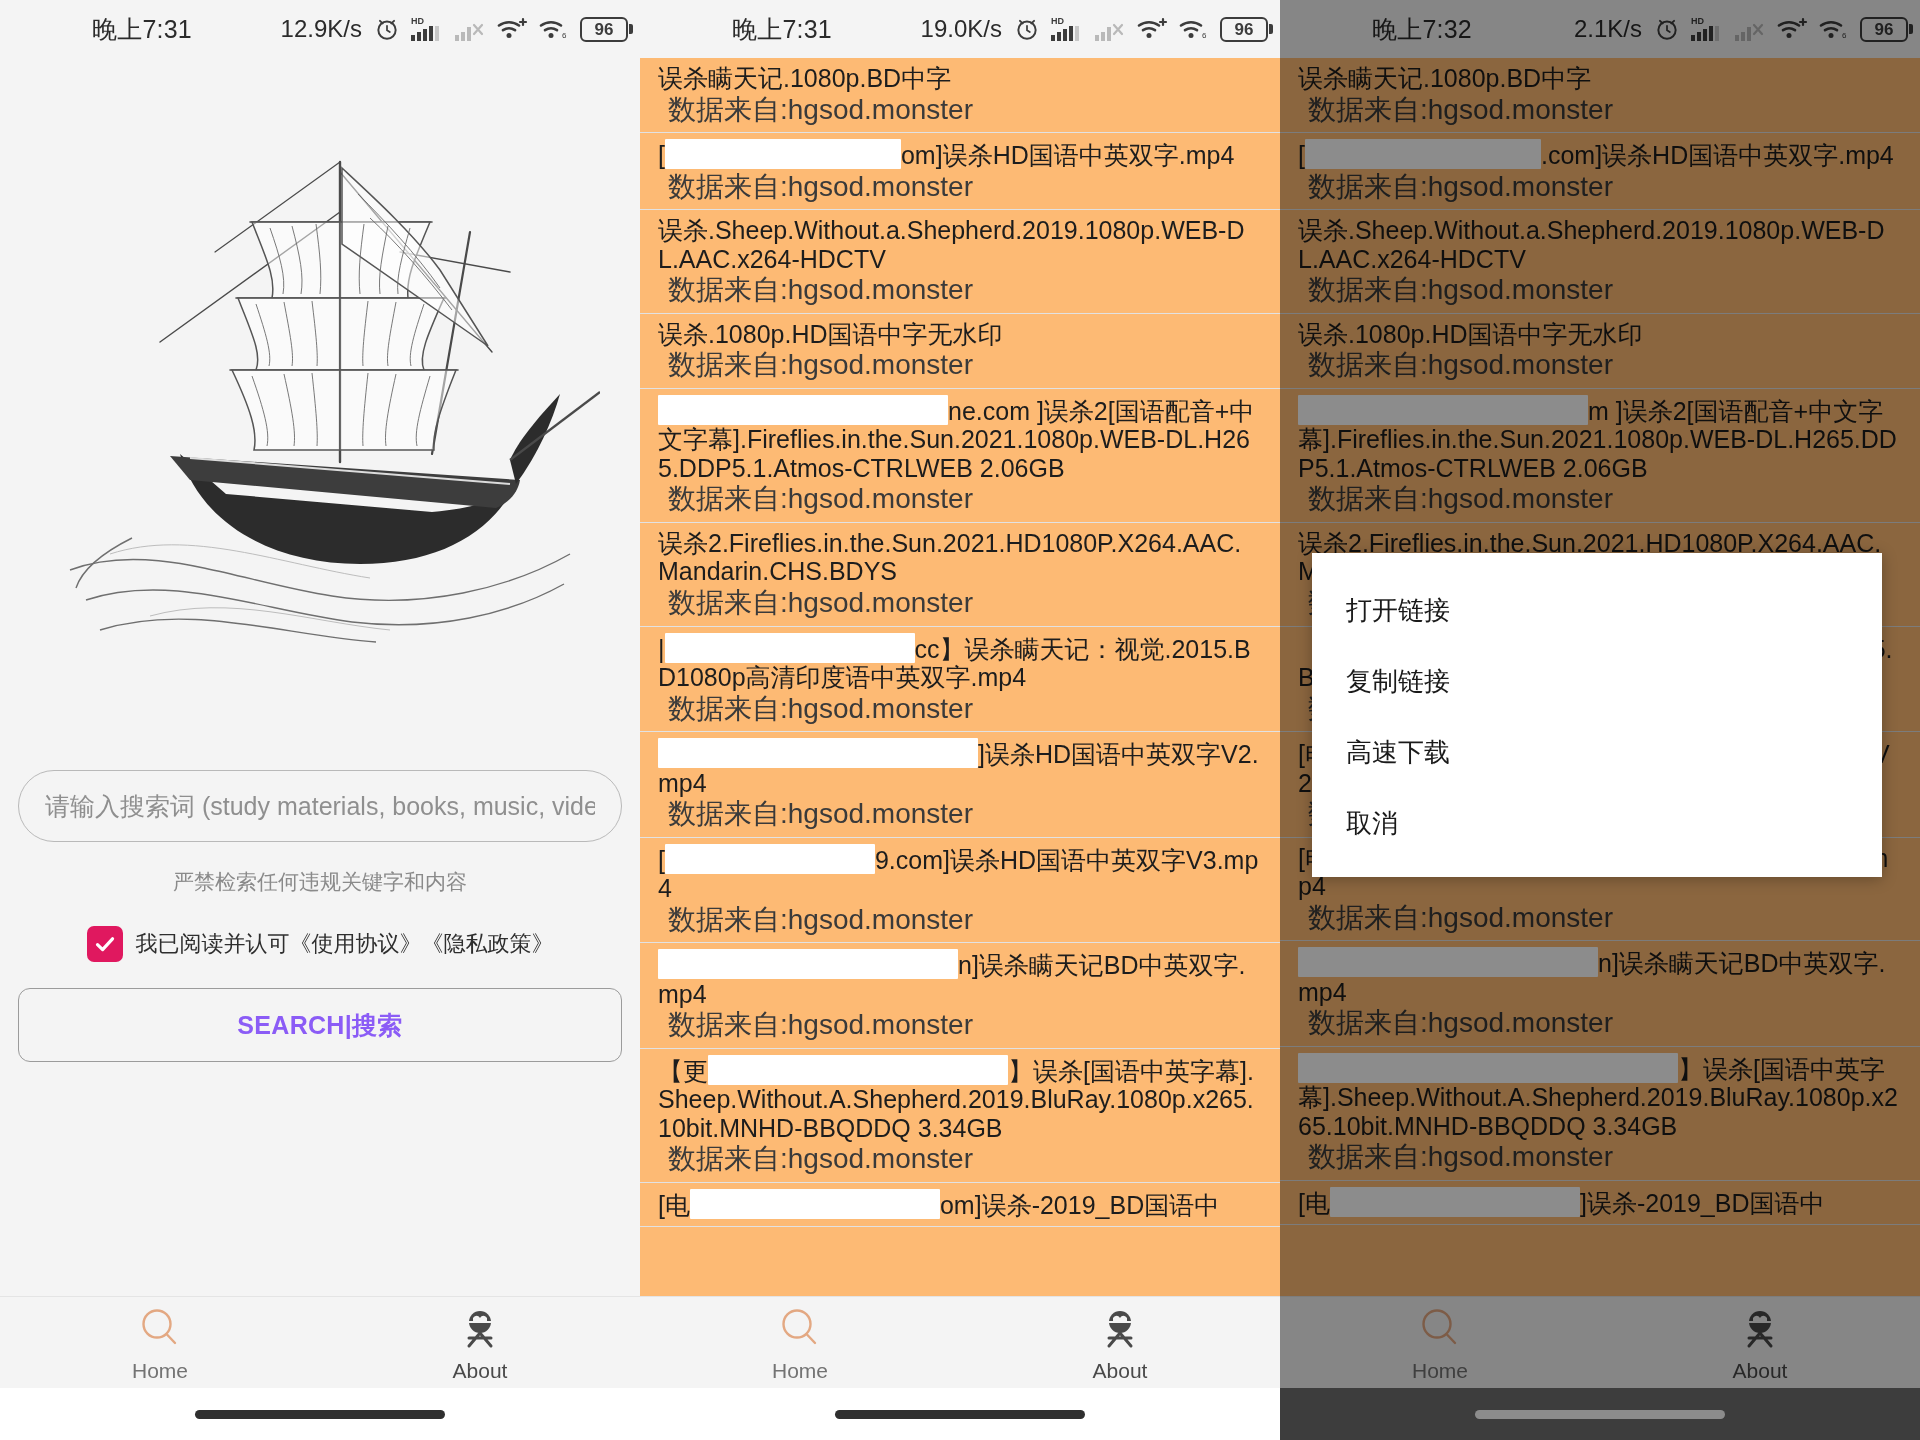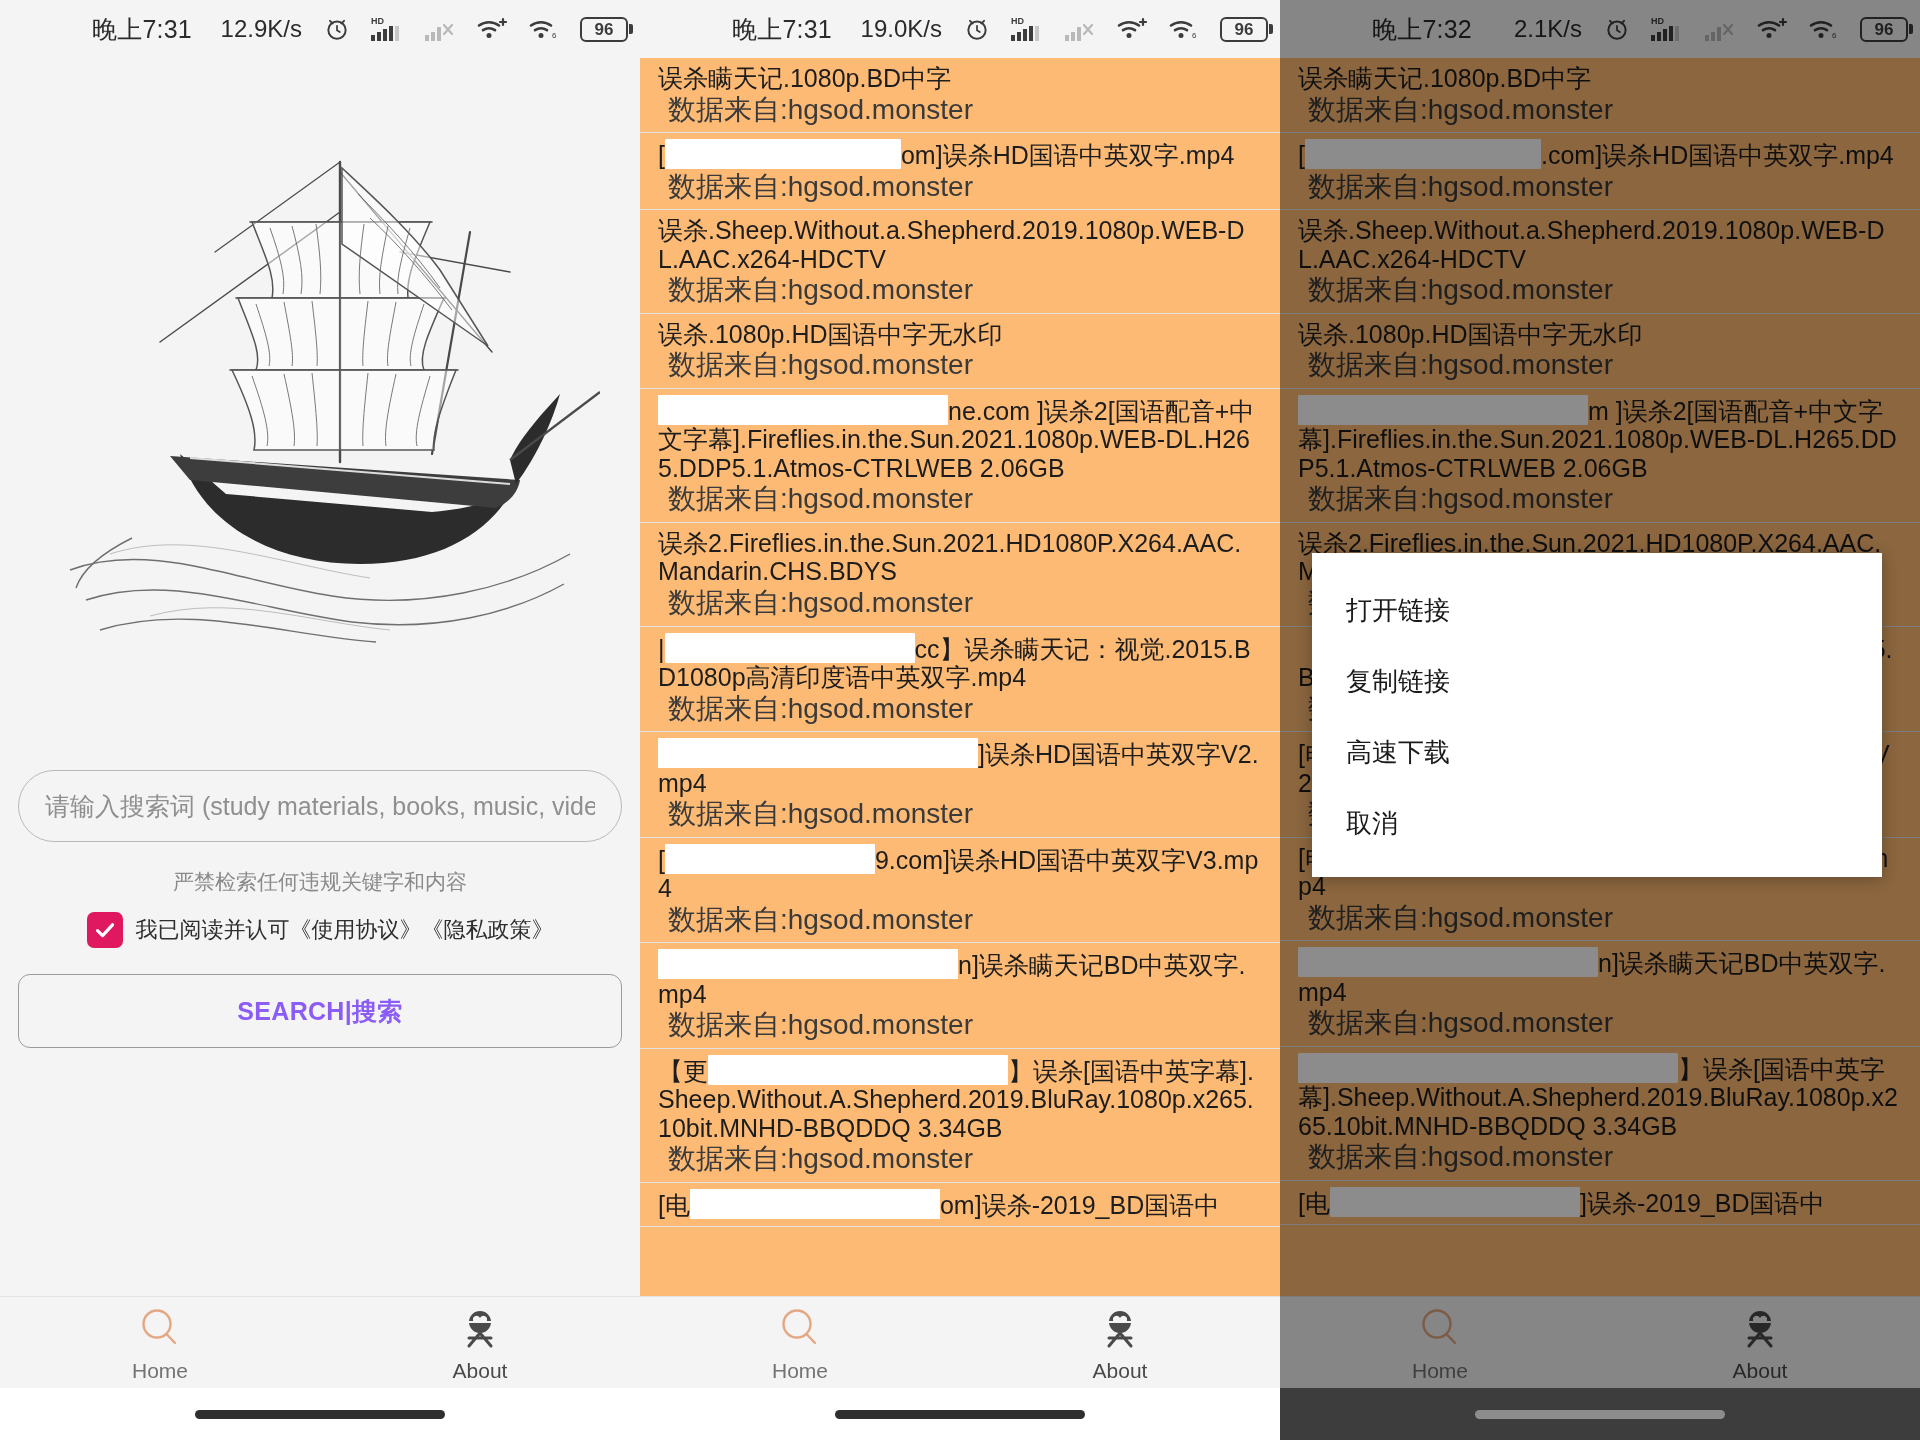--- a/index.html
+++ b/index.html
@@ -26,21 +26,21 @@
     background: #f4f4f4;
     z-index: 4;
   }
   .sb-time {
     position: absolute; left: 92px; top: 50%; transform: translateY(-50%);
     font-size: 25px; color: #2b2b2b; letter-spacing: .2px;
     white-space: nowrap;
   }
   .sb-right {
     position: absolute; right: 12px; top: 50%; transform: translateY(-50%);
-    display: flex; align-items: center; gap: 20px; justify-content: space-between;
+    display: flex; align-items: center; gap: 10px; justify-content: space-between;
   }
   .sb-speed { font-size: 24px; color: #2b2b2b; white-space: nowrap; margin-right: 2px;}
   .ic { display: inline-block; }
   .ic svg { display:block; }
   .batt {
     position: relative; width: 48px; height: 25px;
     border: 2.5px solid #3c3c3c; border-radius: 6px;
     display: flex; align-items: center; justify-content: center;
   }
   .batt::after {
@@ -73,21 +73,21 @@
     font-family: "Liberation Sans", "DejaVu Sans", sans-serif;
     outline: none;
     white-space: nowrap; overflow: hidden;
   }
   .search-input::placeholder { color: #8f8f8f; }
 
   .notice {
     margin-top: 26px; font-size: 21px; color: #8a8a8a; text-align: center;
   }
   .agree-row {
-    margin-top: 16px; display: flex; align-items: center; justify-content: center; gap: 13px;
+    margin-top: 30px; display: flex; align-items: center; justify-content: center; gap: 13px;
   }
   .cbox {
     width: 36px; height: 36px; border-radius: 7px;
     background: #e0185f;
     display: flex; align-items: center; justify-content: center;
     flex: 0 0 36px;
   }
   .cbox svg { display:block; }
   .agree-text { font-size: 22px; color: #2e2e2e; white-space: nowrap; }
 

